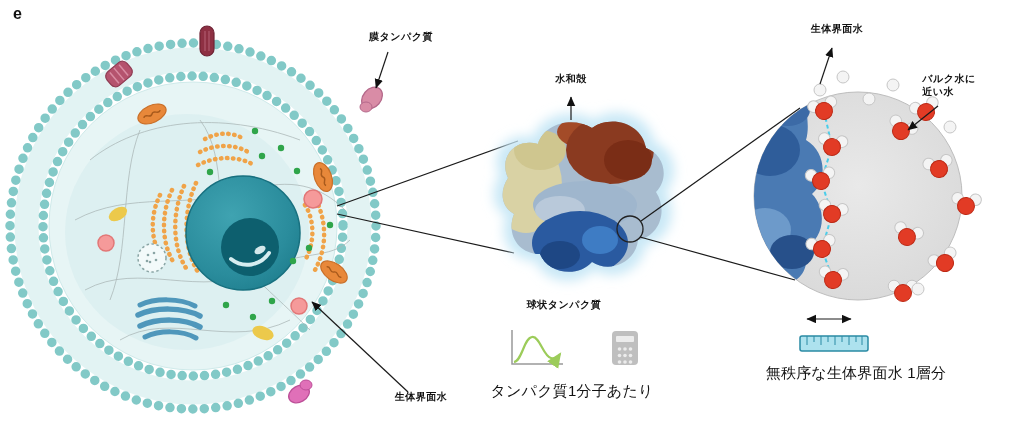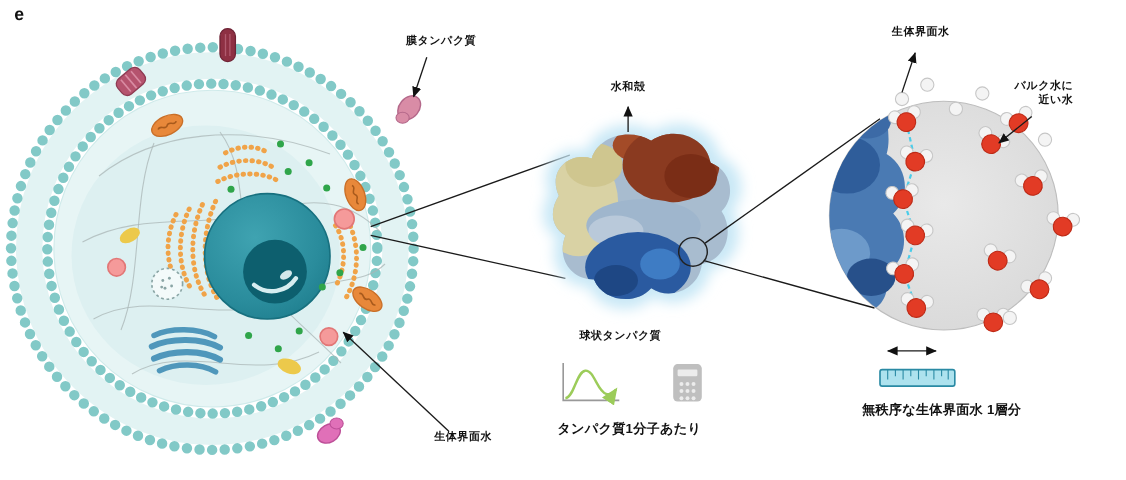--- a/index.html
+++ b/index.html
@@ -1,23 +1,23 @@
 <!DOCTYPE html>
 <html><head>
 <meta charset="utf-8">
 <style>
   *{box-sizing:border-box}
   html,body{margin:0;padding:0;background:#fff}
   body{font-family:"Liberation Sans","DejaVu Sans",sans-serif;color:#111}
   .canvas{position:relative;width:1024px;height:436px;background:#fff;overflow:hidden}
   .art{position:absolute;left:0;top:0}
   .lbl{position:absolute;transform:translateX(-50%);white-space:nowrap;font-weight:600;font-size:10px;letter-spacing:.5px;color:#111}
-  .lbl.small{font-size:12px;font-weight:700;letter-spacing:.2px}
+  .lbl.small{font-size:15px;font-weight:400;letter-spacing:.2px}
   .panel-e{position:absolute;left:13px;top:5px;font-weight:700;font-size:16px}
-  .twoline{line-height:1.25;text-align:right}
+  .twoline{line-height:1.25;text-align:left}
 </style>
 </head>
 <body>
 
 <div class="canvas">
 
 <svg class="art" width="1024" height="436" viewBox="0 0 1024 436">
   <defs>
     <marker id="ah" markerWidth="9" markerHeight="8" refX="7.5" refY="3.5" orient="auto-start-reverse">
       <path d="M0,0 L8,3.5 L0,7 Z" fill="#111"></path>

